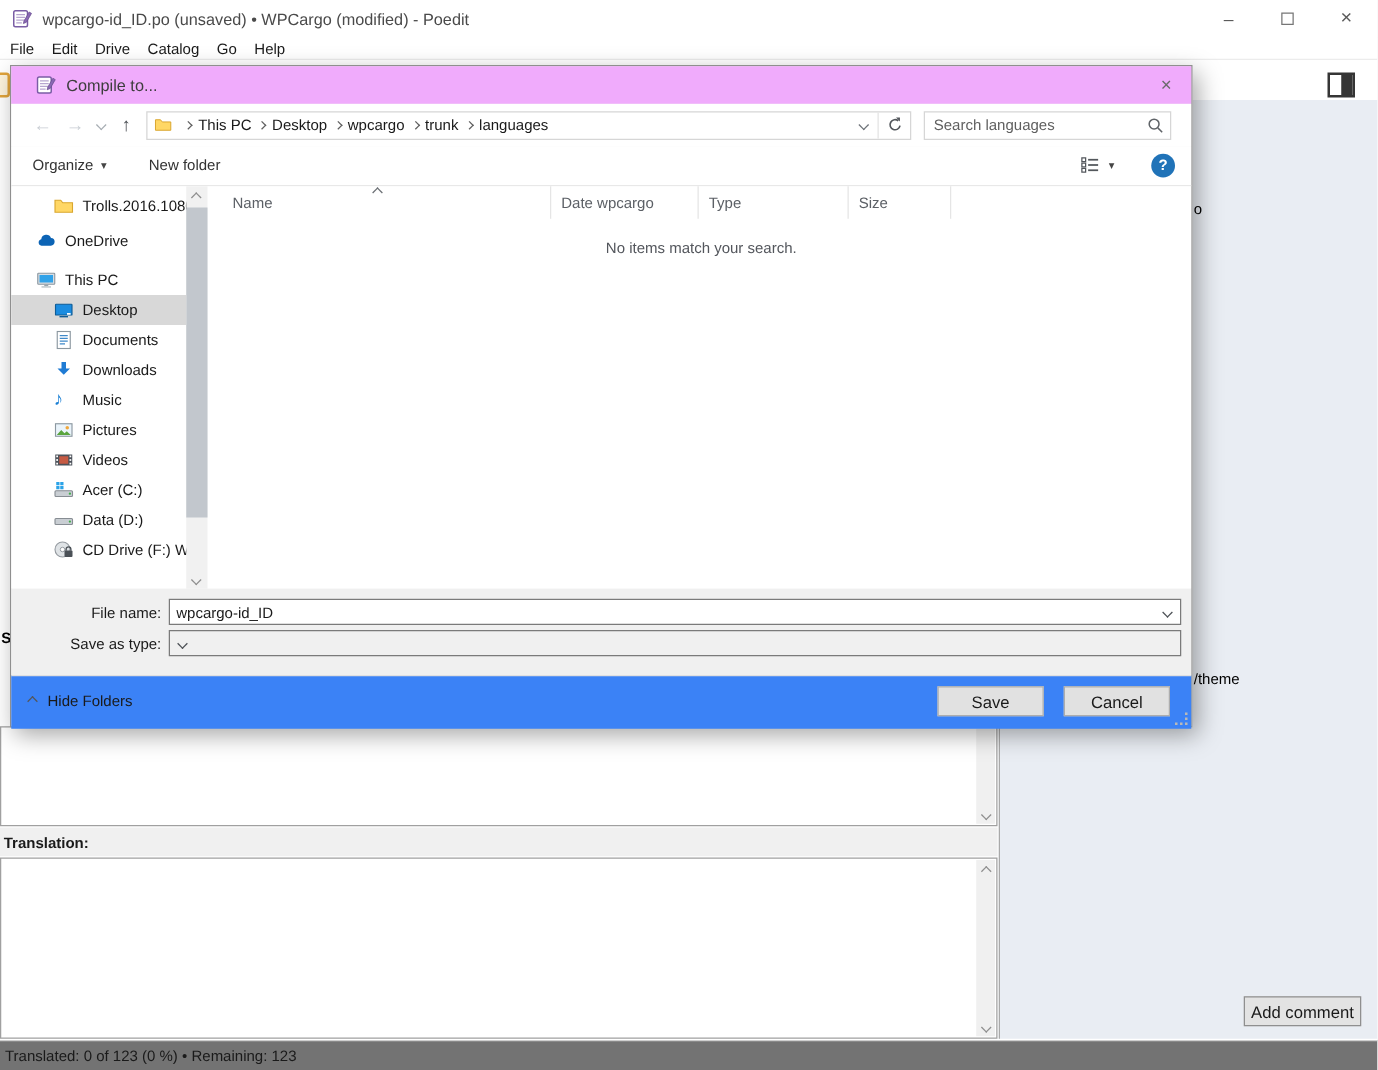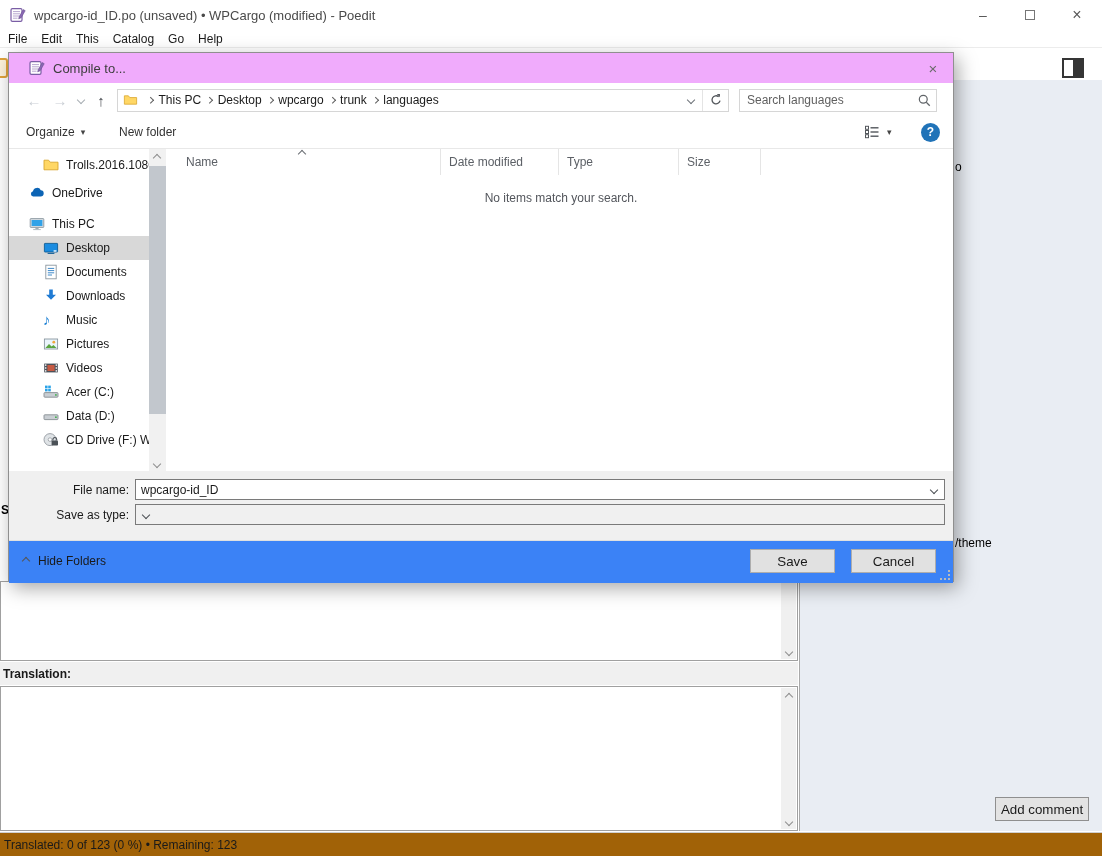--- a/index.html
+++ b/index.html
@@ -43,21 +43,21 @@
                      display:flex; align-items:center; justify-content:center; color:#1a1a1a; }
 
   
   .srcbox { left:0; top:581px; width:798px; height:80px; background:#fff; border:1px solid #a0a0a0; }
   .translabel { left:0; top:662px; width:798px; height:23px; background:#f0f0f0; display:flex; align-items:center; padding-left:3px; }
   .translabel span { font-weight:bold; }
   .transbox { left:0; top:686px; width:798px; height:145px; background:#fff; border:1px solid #a0a0a0; }
   .vtrack { position:absolute; top:1px; bottom:1px; right:1px; width:15px; background:#f0f0f0; }
   .varrow { position:absolute; left:0; width:15px; height:15px; display:flex; align-items:center; justify-content:center; color:#8e8e8e; }
 
-  .statusbar { left:0; top:832px; width:1102px; height:24px; background:#a16207; border-top:1px solid #cfcfcf;
+  .statusbar { left:0; top:832px; width:1102px; height:24px; background:#737373; border-top:1px solid #cfcfcf;
                display:flex; align-items:center; padding-left:4px; }
 
   
   .dialog { left:8px; top:52px; width:946px; height:530px; background:#f0f0f0;
             border:1px solid #8f8f8f; box-shadow:4px 6px 18px rgba(0,0,0,.35); z-index:5; }
   .dlg-titlebar { position:relative; height:30px; background:#f0abfc; display:flex; align-items:center; padding-left:20px; }
   .dlg-title { margin-left:8px; color:#3d3d3d; font-size:13px; }
   .dlg-close { position:absolute; right:4px; top:0; width:32px; height:30px; display:flex; align-items:center; justify-content:center;
                color:#6a6a6a; font-size:15px; }
 
@@ -148,21 +148,21 @@
     <span class="max-box"></span>
   </div>
   <div class="abs winbtn" style="left:1060px;">
     <span class="close-glyph">×</span>
   </div>
 </div>
 
 <div class="abs menubar" id="menubar">
     <span class="menu-item">File</span>
     <span class="menu-item">Edit</span>
-    <span class="menu-item">This</span>
+    <span class="menu-item">Drive</span>
     <span class="menu-item">Catalog</span>
     <span class="menu-item">Go</span>
     <span class="menu-item">Help</span>
   </div>
 
 <div class="abs toolstrip">
   <div class="abs partial-toolbar-icon"></div>
   <div class="abs sidebar-toggle">
     <div class="half"></div>
   </div>
@@ -422,21 +422,21 @@
               <path d="M9.9 8.6v-1.2a1.9 1.9 0 0 1 3.8 0v1.2" fill="none" stroke="#4b5157" stroke-width="1.1"></path>
               <rect x="8.6" y="8.4" width="6.4" height="5.2" rx=".8" fill="#4b5157"></rect>
             </svg>
           </span>
           <span>CD Drive (F:) WD</span>
         </div>
       </div>
     <div class="dlg-filelist">
       <div class="fl-header" id="fl-header">
           <div class="fl-col" style="width: 272px;">Name</div>
-          <div class="fl-col" style="width: 118px;">Date modified</div>
+          <div class="fl-col" style="width: 118px;">Date wpcargo</div>
           <div class="fl-col" style="width: 120px;">Type</div>
           <div class="fl-col" style="width: 82px;">Size</div>
         </div>
       <i class="chev chev-u sort-chev"></i>
       <div class="fl-empty">No items match your search.</div>
     </div>
   </div>
 
   <div class="dlg-footer">
     <span class="fld-label" style="top:12px;">File name:</span>

